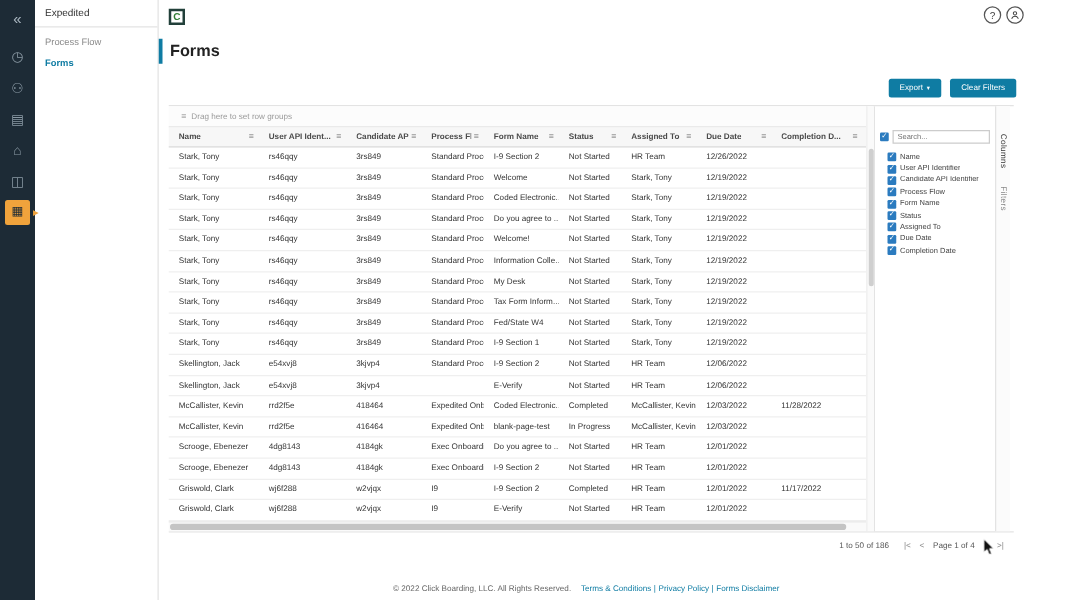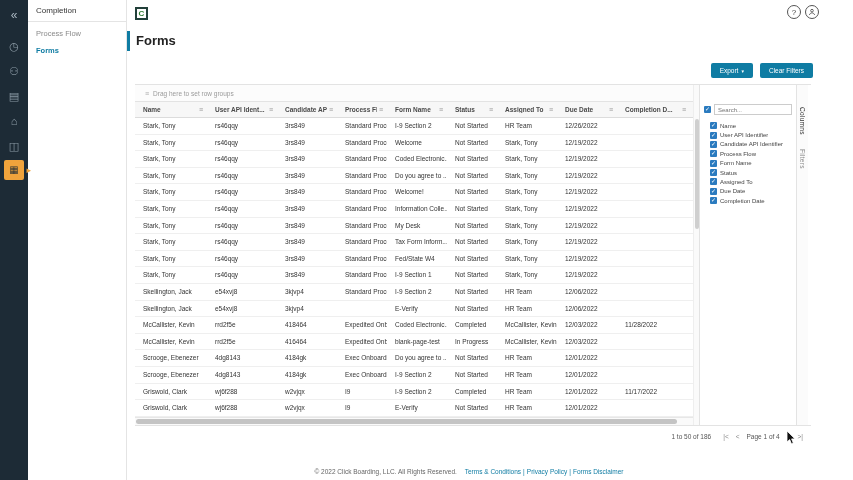--- a/index.html
+++ b/index.html
@@ -91,21 +91,21 @@
         <div class="rail-icon">◷</div>
         <div class="rail-icon">⚇</div>
         <div class="rail-icon">▤</div>
         <div class="rail-icon">⌂</div>
         <div class="rail-icon">◫</div>
         <div class="rail-icon active">▦</div>
       </div>
   </aside>
 
   <aside class="nav">
-    <div class="nav-title">Completion</div>
+    <div class="nav-title">Expedited</div>
     <nav class="nav-items">
         <div class="nav-item">Process Flow</div>
         <div class="nav-item active">Forms</div>
       </nav>
   </aside>
 
   <main class="main">
     <div class="logo">C</div>
 
     <div class="header-actions">

